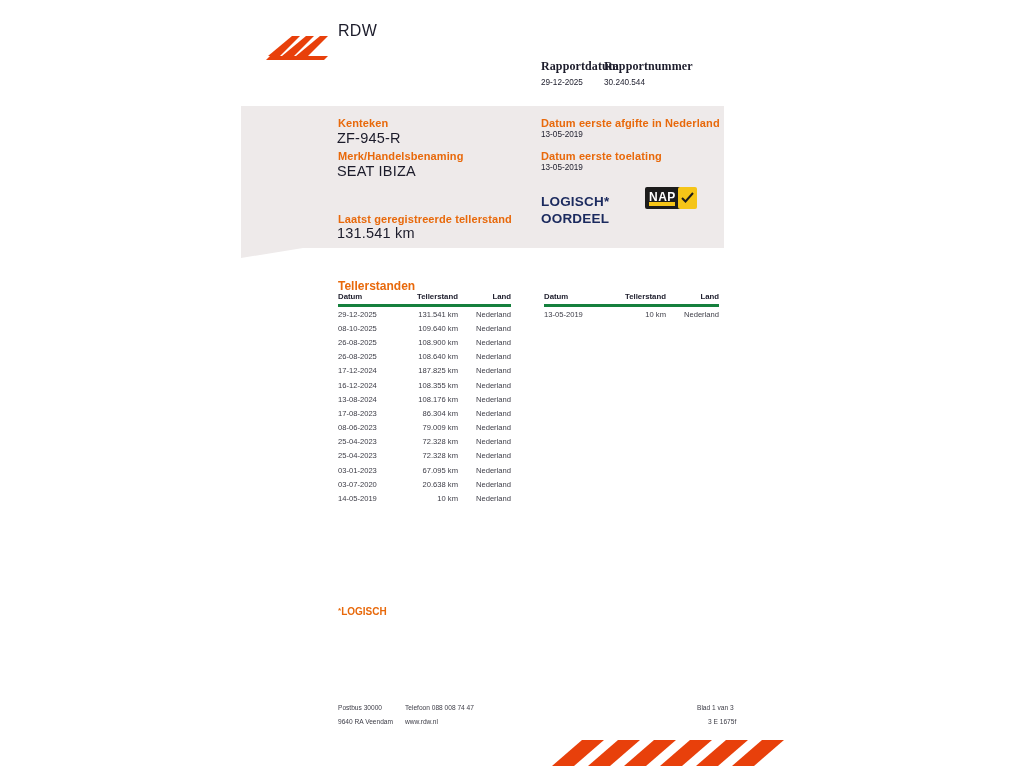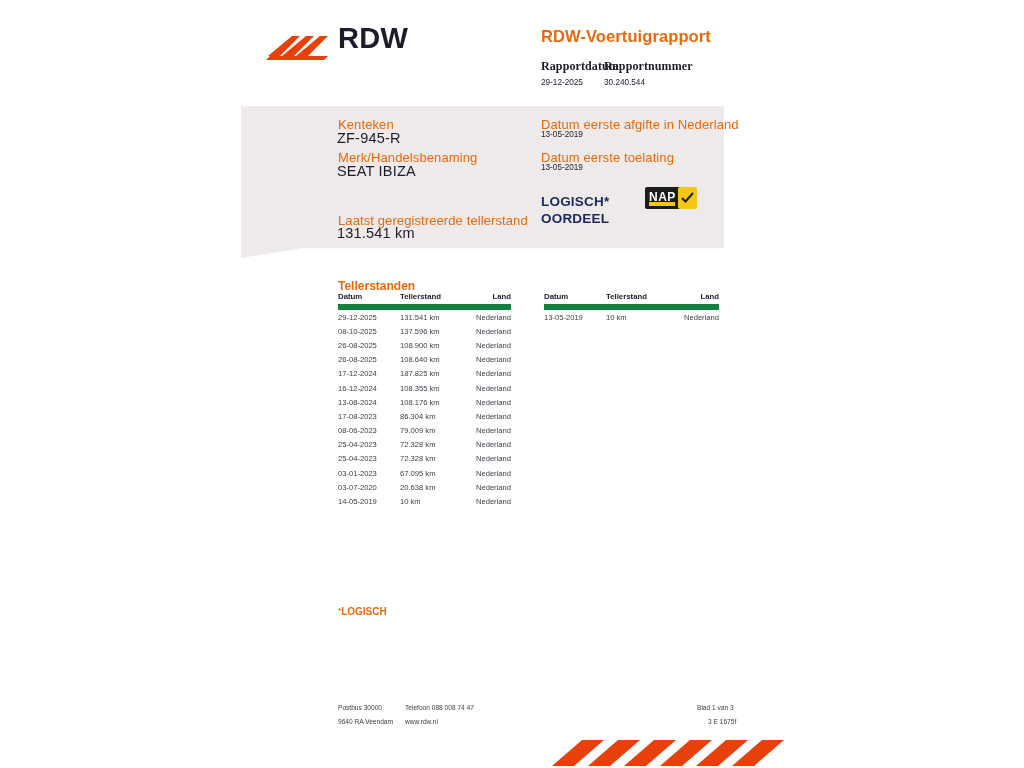--- a/index.html
+++ b/index.html
@@ -27,22 +27,22 @@
     left: 266px;
     top: 22px;
     width: 120px;
     height: 46px;
   }
   .logo-mark { position: absolute; left: 0; top: 8px; width: 62px; height: 34px; }
   .logo-text {
     position: absolute;
     left: 72px;
     top: 0px;
-    font-size: 29px;
-    font-weight: bold;
+    font-size: 16px;
+    font-weight: normal;
     letter-spacing: 0.3px;
     color: #1c1c2b;
   }
 
   .report-title {
     position: absolute;
     left: 541px;
     top: 27px;
     font-size: 16.5px;
     font-weight: bold;
@@ -79,22 +79,22 @@
     position: absolute;
     left: 241px;
     top: 248px;
     width: 0;
     height: 0;
     border-top: 10px solid #eeeaea;
     border-right: 62px solid transparent;
   }
   .field-label {
     position: absolute;
-    font-size: 13px;
-    font-weight: normal;
+    font-size: 11px;
+    font-weight: bold;
     color: #e8690b;
     letter-spacing: 0.1px;
   }
   .field-value-lg {
     position: absolute;
     font-size: 14.5px;
     color: #1c1c2b;
     letter-spacing: 0.2px;
   }
   .field-value-sm {
@@ -176,25 +176,25 @@
   table.readings {
     position: absolute;
     border-collapse: collapse;
     font-size: 7.6px;
     color: #3c3c46;
   }
   table.readings th {
     font-size: 7.8px;
     font-weight: bold;
     color: #1c1c2b;
-    border-bottom: 6px solid #15803d;
+    border-bottom: 3px solid #15803d;
     padding: 0 0 3px 0;
     text-align: left;
   }
-  table.readings th.num, table.readings td.num { text-align: left; }
+  table.readings th.num, table.readings td.num { text-align: right; }
   table.readings th.last, table.readings td.last { text-align: right; }
   table.readings td {
     padding: 2.6px 0;
     white-space: nowrap;
   }
   #table-left { left: 338px; top: 292px; width: 173px; }
   #table-left td.c0, #table-left th.c0 { width: 62px; }
   #table-left td.c1, #table-left th.c1 { width: 58px; }
   #table-left td.c2, #table-left th.c2 { width: 53px; }
   #table-right { left: 544px; top: 292px; width: 175px; }
@@ -252,21 +252,20 @@
   <div class="logo-wrap">
     <svg class="logo-mark" viewBox="0 0 62 34">
       <path d="M2 26 L26 6 L34 6 L14 26 Z" fill="#e8400b"></path>
       <path d="M16 26 L40 6 L48 6 L28 26 Z" fill="#e8400b"></path>
       <path d="M30 26 L54 6 L62 6 L42 26 Z" fill="#e8400b"></path>
       <path d="M0 30 L58 30 L62 26 L4 26 Z" fill="#e8400b"></path>
     </svg>
     <div class="logo-text">RDW</div>
   </div>
 
-  <div class="report-title">RDW-Voertuigrapport</div>
 
   <div class="meta-block" id="meta-rapportdatum">
     <div class="meta-label">Rapportdatum</div>
     <div class="meta-value">29-12-2025</div>
   </div>
   <div class="meta-block" id="meta-rapportnummer">
     <div class="meta-label">Rapportnummer</div>
     <div class="meta-value">30.240.544</div>
   </div>
 
@@ -314,21 +313,21 @@
       </tr>
     </thead>
     <tbody>
         <tr>
           <td class="c0">29-12-2025</td>
           <td class="c1 num">131.541 km</td>
           <td class="c2 last">Nederland</td>
         </tr>
         <tr>
           <td class="c0">08-10-2025</td>
-          <td class="c1 num">137.596 km</td>
+          <td class="c1 num">109.640 km</td>
           <td class="c2 last">Nederland</td>
         </tr>
         <tr>
           <td class="c0">26-08-2025</td>
           <td class="c1 num">108.900 km</td>
           <td class="c2 last">Nederland</td>
         </tr>
         <tr>
           <td class="c0">26-08-2025</td>
           <td class="c1 num">108.640 km</td>

